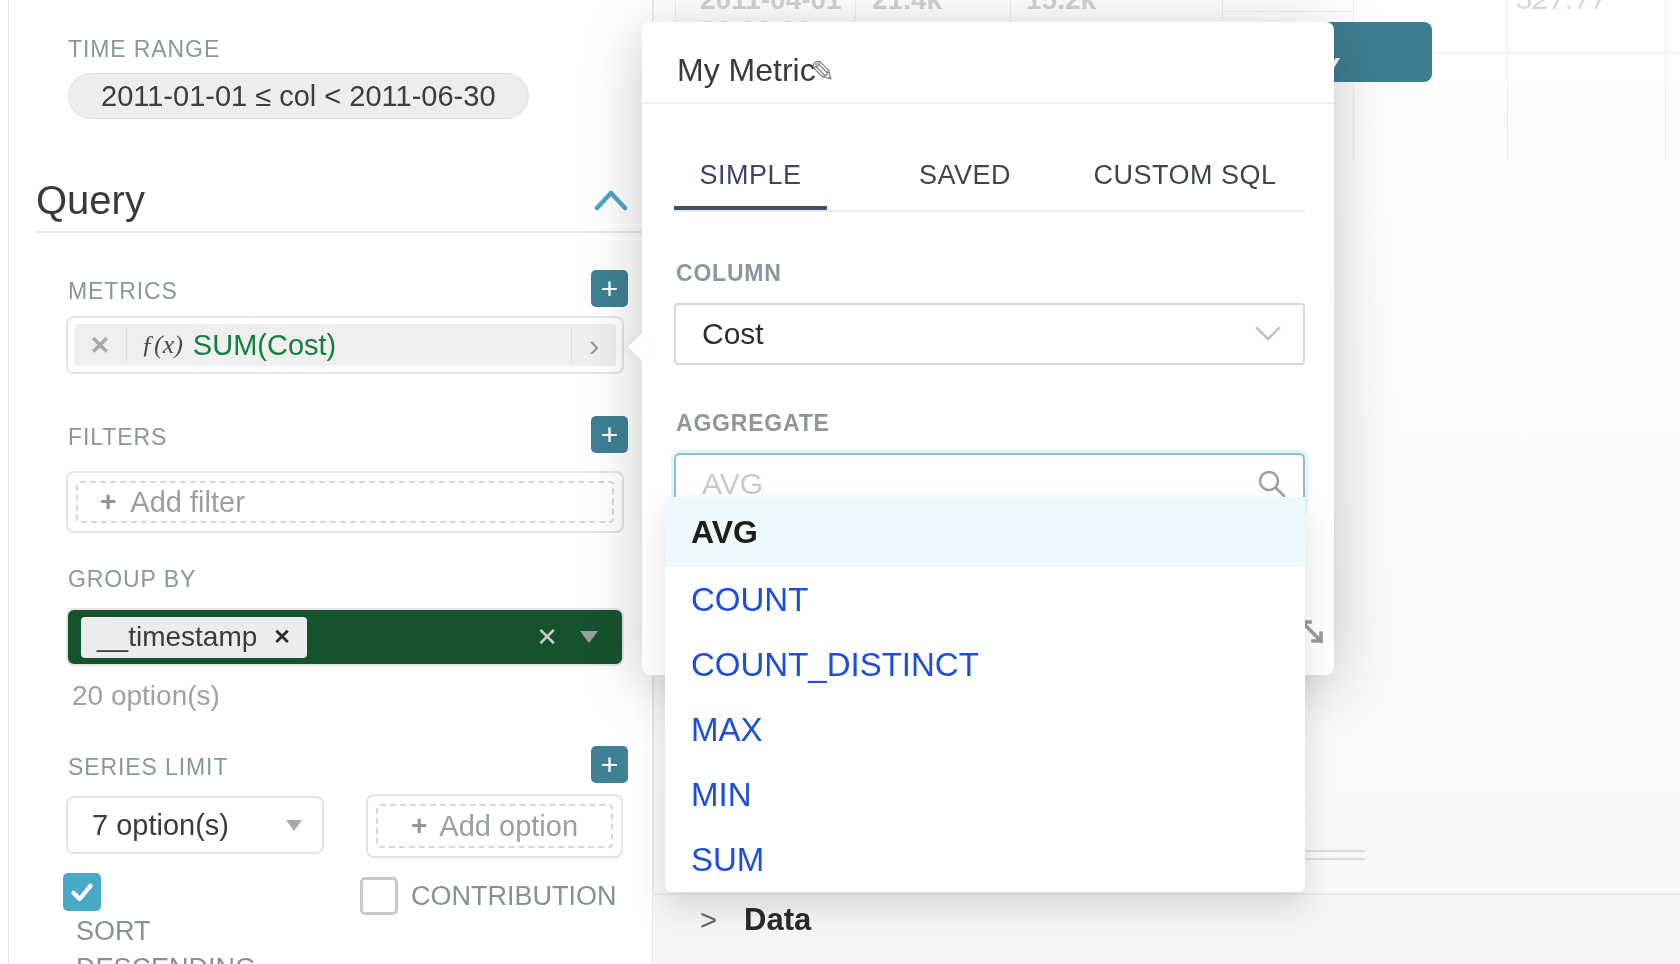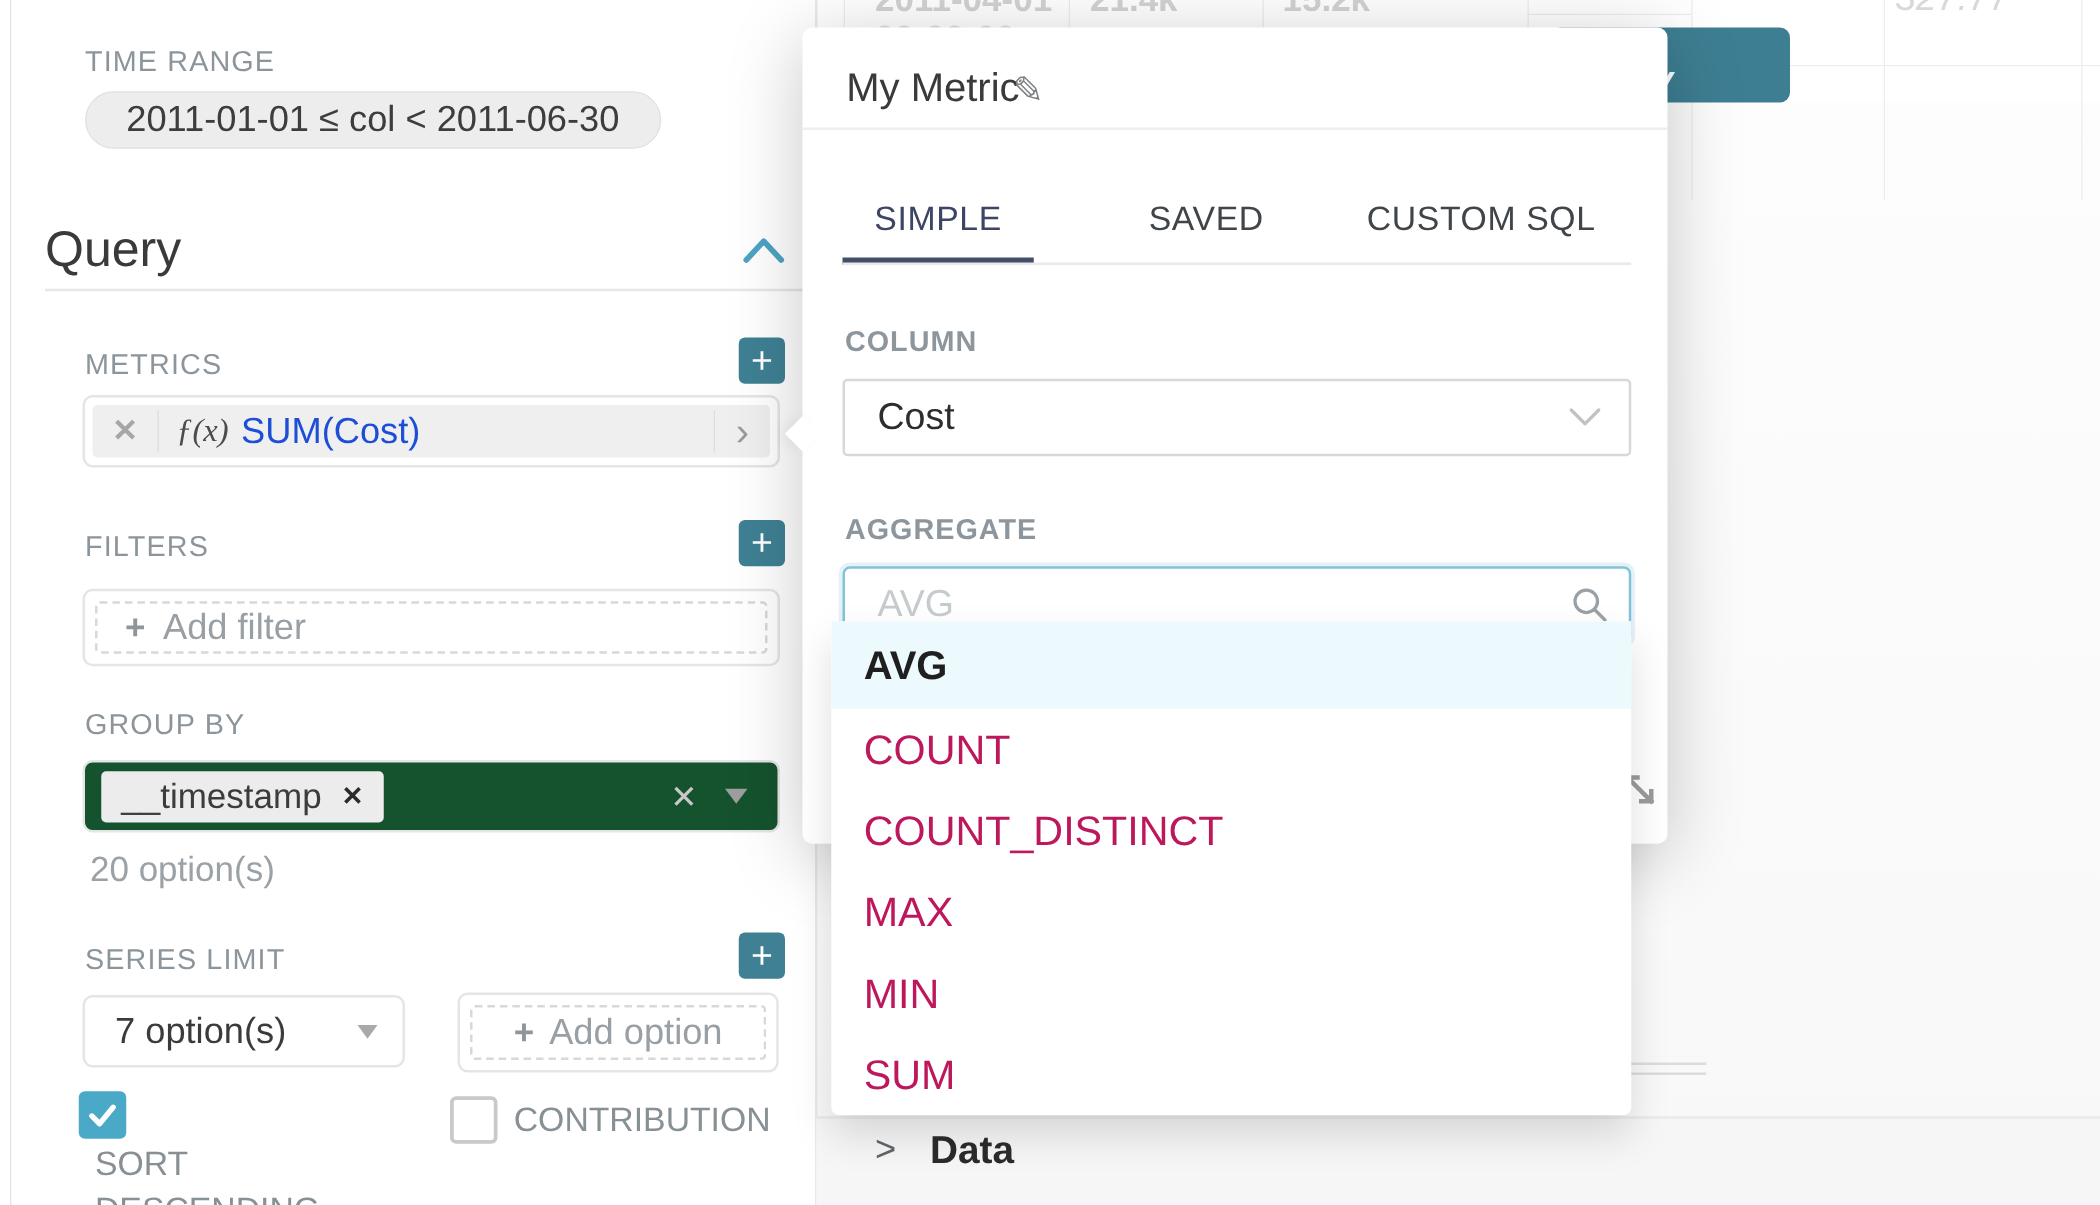--- a/index.html
+++ b/index.html
@@ -26,21 +26,21 @@
   .query-hr { left:36px; top:231px; width:616px; height:2px; background:#e7e7e7; }
 
   .metric-box { left:66px; top:316px; width:558px; height:58px; background:#fff;
     border:2px solid #e5e5e5; border-radius:8px; padding:6px; }
   .metric-pill { width:100%; height:100%; background:#efefef; border-radius:4px;
     display:flex; align-items:center; }
   .metric-x { width:52px; text-align:center; color:#a6a6a6; font-size:25px; font-weight:700; cursor:pointer; }
   .pill-sep { width:1px; height:34px; background:#ddd; }
   .metric-fx { font-family:"Liberation Serif", serif; font-style:italic; font-size:26px;
     color:#4c4c4c; margin:0 10px 0 14px; }
-  .metric-name { font-size:29px; color:#1d4ed8; }
+  .metric-name { font-size:29px; color:#15803d; }
   .metric-caret { width:44px; text-align:center; color:#9a9a9a; font-size:32px; line-height:1;
     cursor:pointer; }
 
   .dash-outer { background:#fff; border:2px solid #e5e5e5; border-radius:8px; padding:8px; }
   .dash-inner { width:100%; height:100%; border:2px dashed #d8d8d8; border-radius:4px;
     display:flex; align-items:center; font-size:29px; color:#99a0a5; cursor:pointer; }
   .dash-inner .plus { color:#8f969a; font-weight:700; font-size:28px; margin:0 14px 0 22px; }
   .dash-inner.center { justify-content:center; }
   .dash-inner.center .plus { margin:0 12px 0 0; }
 
@@ -106,21 +106,21 @@
   .agg-input { width:100%; height:100%; border:2px solid #82c3d9; border-radius:6px;
     box-shadow:0 0 0 3px rgba(130,195,217,.22); padding:0 60px 0 26px; font-size:30px;
     color:#3a3a3a; outline:none; font-family:"Liberation Sans", sans-serif; background:#fff; }
   .agg-input::placeholder { color:#c6cbcd; opacity:1; }
   .search-ic { position:absolute; right:18px; top:16px; }
 
   
   .dd-list { left:665px; top:497px; width:640px; background:#fff; z-index:20;
     border-radius:0 0 6px 6px; box-shadow:0 16px 32px rgba(0,0,0,.13); overflow:hidden; }
   .dd-item { height:65px; display:flex; align-items:center; padding-left:26px;
-    font-size:33px; color:#be185d; cursor:pointer; }
+    font-size:33px; color:#1d4ed8; cursor:pointer; }
   .dd-item.sel { height:70px; background:#edfafd; font-weight:700; color:#1f1f1f; font-size:32px; }
 </style>
 </head>
 <body>
 
 <div class="stage">
 
   <div class="abs bg-right"></div>
 
   <div class="abs faded" style="left:700px; top:-16px; z-index:1;">2011-04-01</div>

